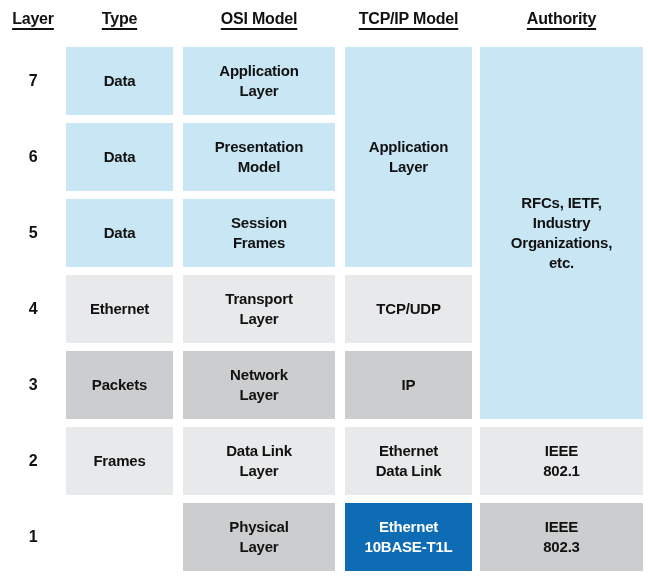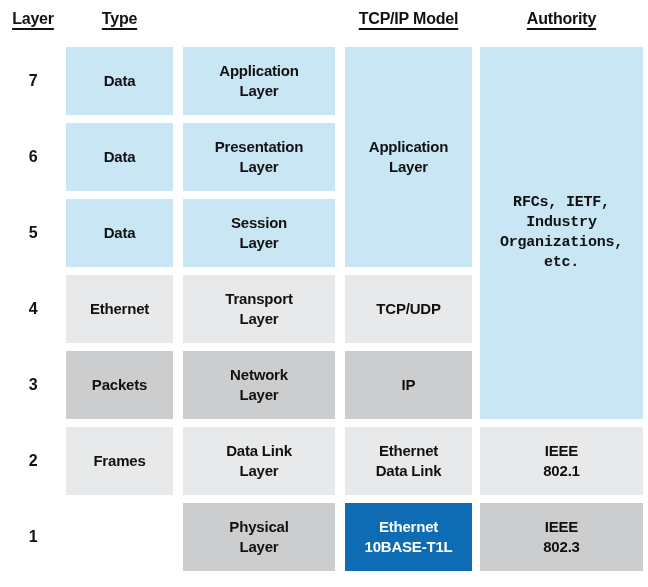--- a/index.html
+++ b/index.html
@@ -44,29 +44,30 @@
   .c-auth  { grid-column: 8; }
   
   .r7 { grid-row: 2; }
   .r6 { grid-row: 4; }
   .r5 { grid-row: 6; }
   .r4 { grid-row: 8; }
   .r3 { grid-row: 10; }
   .r2 { grid-row: 12; }
   .r1 { grid-row: 14; }
   .span-tcp  { grid-row: 2 / 7; }   
-  .span-auth { grid-row: 2 / 11; font-family: Liberation Mono, monospace; }  
+  .span-auth { grid-row: 2 / 11; }  
 </style>
 </head>
 <body>
 
 <div class="grid">
 
   <div class="hdr c-layer">Layer</div>
   <div class="hdr c-type">Type</div>
+  <div class="hdr c-osi">OSI Model</div>
   <div class="hdr c-auth">Authority</div>
   <div class="hdr c-tcp">TCP/IP Model</div>
 
   <div class="cell layer-num c-layer r7">7</div>
   <div class="cell layer-num c-layer r6">6</div>
   <div class="cell layer-num c-layer r5">5</div>
   <div class="cell layer-num c-layer r4">4</div>
   <div class="cell layer-num c-layer r3">3</div>
   <div class="cell layer-num c-layer r2">2</div>
   <div class="cell layer-num c-layer r1">1</div>
@@ -74,23 +75,23 @@
   <div class="cell bg-blue  c-type r7">Data</div>
   <div class="cell bg-blue  c-type r6">Data</div>
   <div class="cell bg-blue  c-type r5">Data</div>
   <div class="cell bg-light c-type r4">Ethernet</div>
   <div class="cell bg-light c-type r2">Frames</div>
   <div class="cell bg-mid   c-type r3">Packets</div>
 
   <div class="cell bg-blue  c-osi r7">Application
 Layer</div>
   <div class="cell bg-blue  c-osi r6">Presentation
-Layer</div>
+Model</div>
   <div class="cell bg-blue  c-osi r5">Session
-Layer</div>
+Frames</div>
   <div class="cell bg-light c-osi r4">Transport
 Layer</div>
   <div class="cell bg-mid   c-osi r3">Network
 Layer</div>
   <div class="cell bg-light c-osi r2">Data Link
 Layer</div>
   <div class="cell bg-mid   c-osi r1">Physical
 Layer</div>
 
   <div class="cell bg-blue  c-tcp span-tcp">Application

